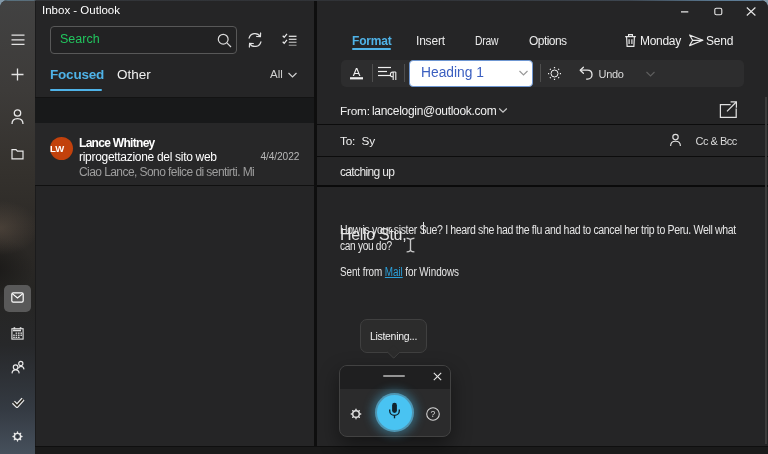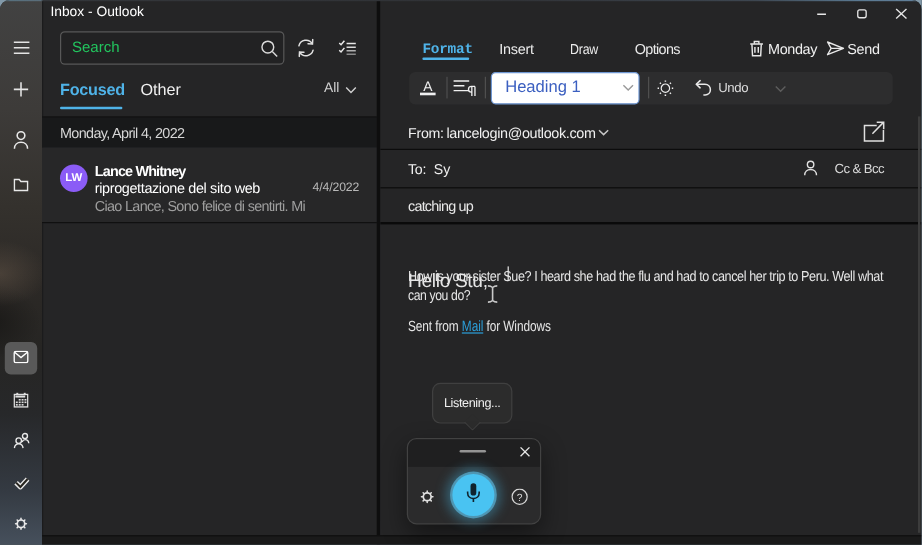--- a/index.html
+++ b/index.html
@@ -44,42 +44,41 @@
 
   <div class="abs" style="left:50px; top:66.5px; font-size:13.5px; font-weight:600; letter-spacing:-0.2px; color:#4FB3E8;">Focused</div>
   <div class="abs" style="left:117px; top:66.5px; font-size:13.5px; color:#f0f0f0;">Other</div>
   <div class="abs" style="left:50px; top:88.5px; width:52px; height:2.6px; border-radius:2px; background:#4FB3E8;"></div>
   <div class="abs" style="left:270px; top:68px; font-size:11.5px; color:#d0d0d0;">All</div>
   <svg class="abs" style="left:286.5px; top:70.5px;" width="11" height="8" viewBox="0 0 11 8" fill="none" stroke="#d0d0d0" stroke-width="1.2">
     <path d="M1.5 2 L5.5 6 L9.5 2"></path>
   </svg>
 
   <div class="abs" style="left:35px; top:96.5px; width:278.5px; height:26.5px; background:#18191a; border-top:1px solid #131313;"></div>
-  <div class="abs" style="left:50px; top:103.5px; font-size:12px; letter-spacing:-0.55px; color:#d6d6d6;">Monday, April 4, 2022</div>
 
   <div class="abs" style="left:35px; top:123px; width:278.5px; height:62.5px; background:#272728; border-bottom:1.5px solid #101010;"></div>
-  <div class="abs" style="left:50px; top:137px; width:23px; height:23px; border-radius:50%; background:#8b5cf6; color:#fff; font-size:9.5px; font-weight:600; text-align:center; line-height:23px;">LW</div>
+  <div class="abs" style="left:50px; top:137px; width:23px; height:23px; border-radius:50%; background:#c2410c; color:#fff; font-size:9.5px; font-weight:600; line-height:23px;">LW</div>
   <div class="abs" style="left:79px; top:135.5px; font-size:12px; font-weight:600; letter-spacing:-0.7px; color:#ffffff;">Lance Whitney</div>
   <div class="abs" style="left:79px; top:150px; font-size:12px; letter-spacing:-0.3px; color:#ffffff;">riprogettazione del sito web</div>
   <div class="abs" style="right:468.7px; top:150.5px; font-size:10.2px; letter-spacing:-0.1px; color:#b8b8b8;">4/4/2022</div>
   <div class="abs" style="left:79px; top:164.5px; font-size:12px; letter-spacing:-0.57px; color:#9e9e9e;">Ciao Lance, Sono felice di sentirti. Mi</div>
 
   <div class="abs" style="left:313.5px; top:0; width:3px; height:454px; background:#0e0e0e;"></div>
 
   <div class="abs" style="left:316.5px; top:0; width:451.5px; height:454px; background:#252526;"></div>
   <div class="abs" style="left:316.5px; top:187px; width:451.5px; height:259px; background:#252526;"></div>
 
   <svg class="abs" style="left:674px; top:0px;" width="94" height="22" viewBox="0 0 94 22" fill="none" stroke="#e8e8e8" stroke-width="1.1">
     <line x1="7.0" y1="11.9" x2="14.3" y2="11.9" stroke-width="1.3"></line>
     <rect x="40.8" y="8.2" width="7.0" height="6.6" rx="1.6"></rect>
     <line x1="72.8" y1="7.5" x2="81.4" y2="15.5"></line>
     <line x1="81.4" y1="7.5" x2="72.8" y2="15.5"></line>
   </svg>
 
-  <div class="abs" style="left:352px; top:33.5px; font-size:12px; font-weight:600; letter-spacing:-0.2px; color:#4FB3E8;font-family:Liberation Mono, monospace;">Format</div>
+  <div class="abs" style="left:352px; top:33.5px; font-size:12px; font-weight:600; letter-spacing:-0.2px; color:#4FB3E8;">Format</div>
   <div class="abs" style="left:352px; top:47.8px; width:39px; height:2.6px; border-radius:2px; background:#4FB3E8;"></div>
   <div class="abs" style="left:416px; top:33.5px; font-size:12px; letter-spacing:-0.2px; color:#ebebeb;">Insert</div>
   <div class="abs" style="left:475px; top:33.5px; font-size:12px; letter-spacing:-0.2px; color:#ebebeb; transform:scaleX(0.86); transform-origin:0 0;">Draw</div>
   <div class="abs" style="left:529px; top:33.5px; font-size:12px; letter-spacing:-0.55px; color:#ebebeb;">Options</div>
 
   <svg class="abs" style="left:623px; top:33px;" width="15" height="15" viewBox="0 0 15 15" fill="none" stroke="#e8e8e8" stroke-width="1.2">
     <path d="M2.2 3.6 L12.8 3.6"></path>
     <path d="M5.6 3.4 L5.6 1.6 L9.4 1.6 L9.4 3.4"></path>
     <path d="M3.6 3.9 L4.1 13.4 L10.9 13.4 L11.4 3.9"></path>
     <line x1="6.1" y1="6.2" x2="6.1" y2="10.9"></line>

